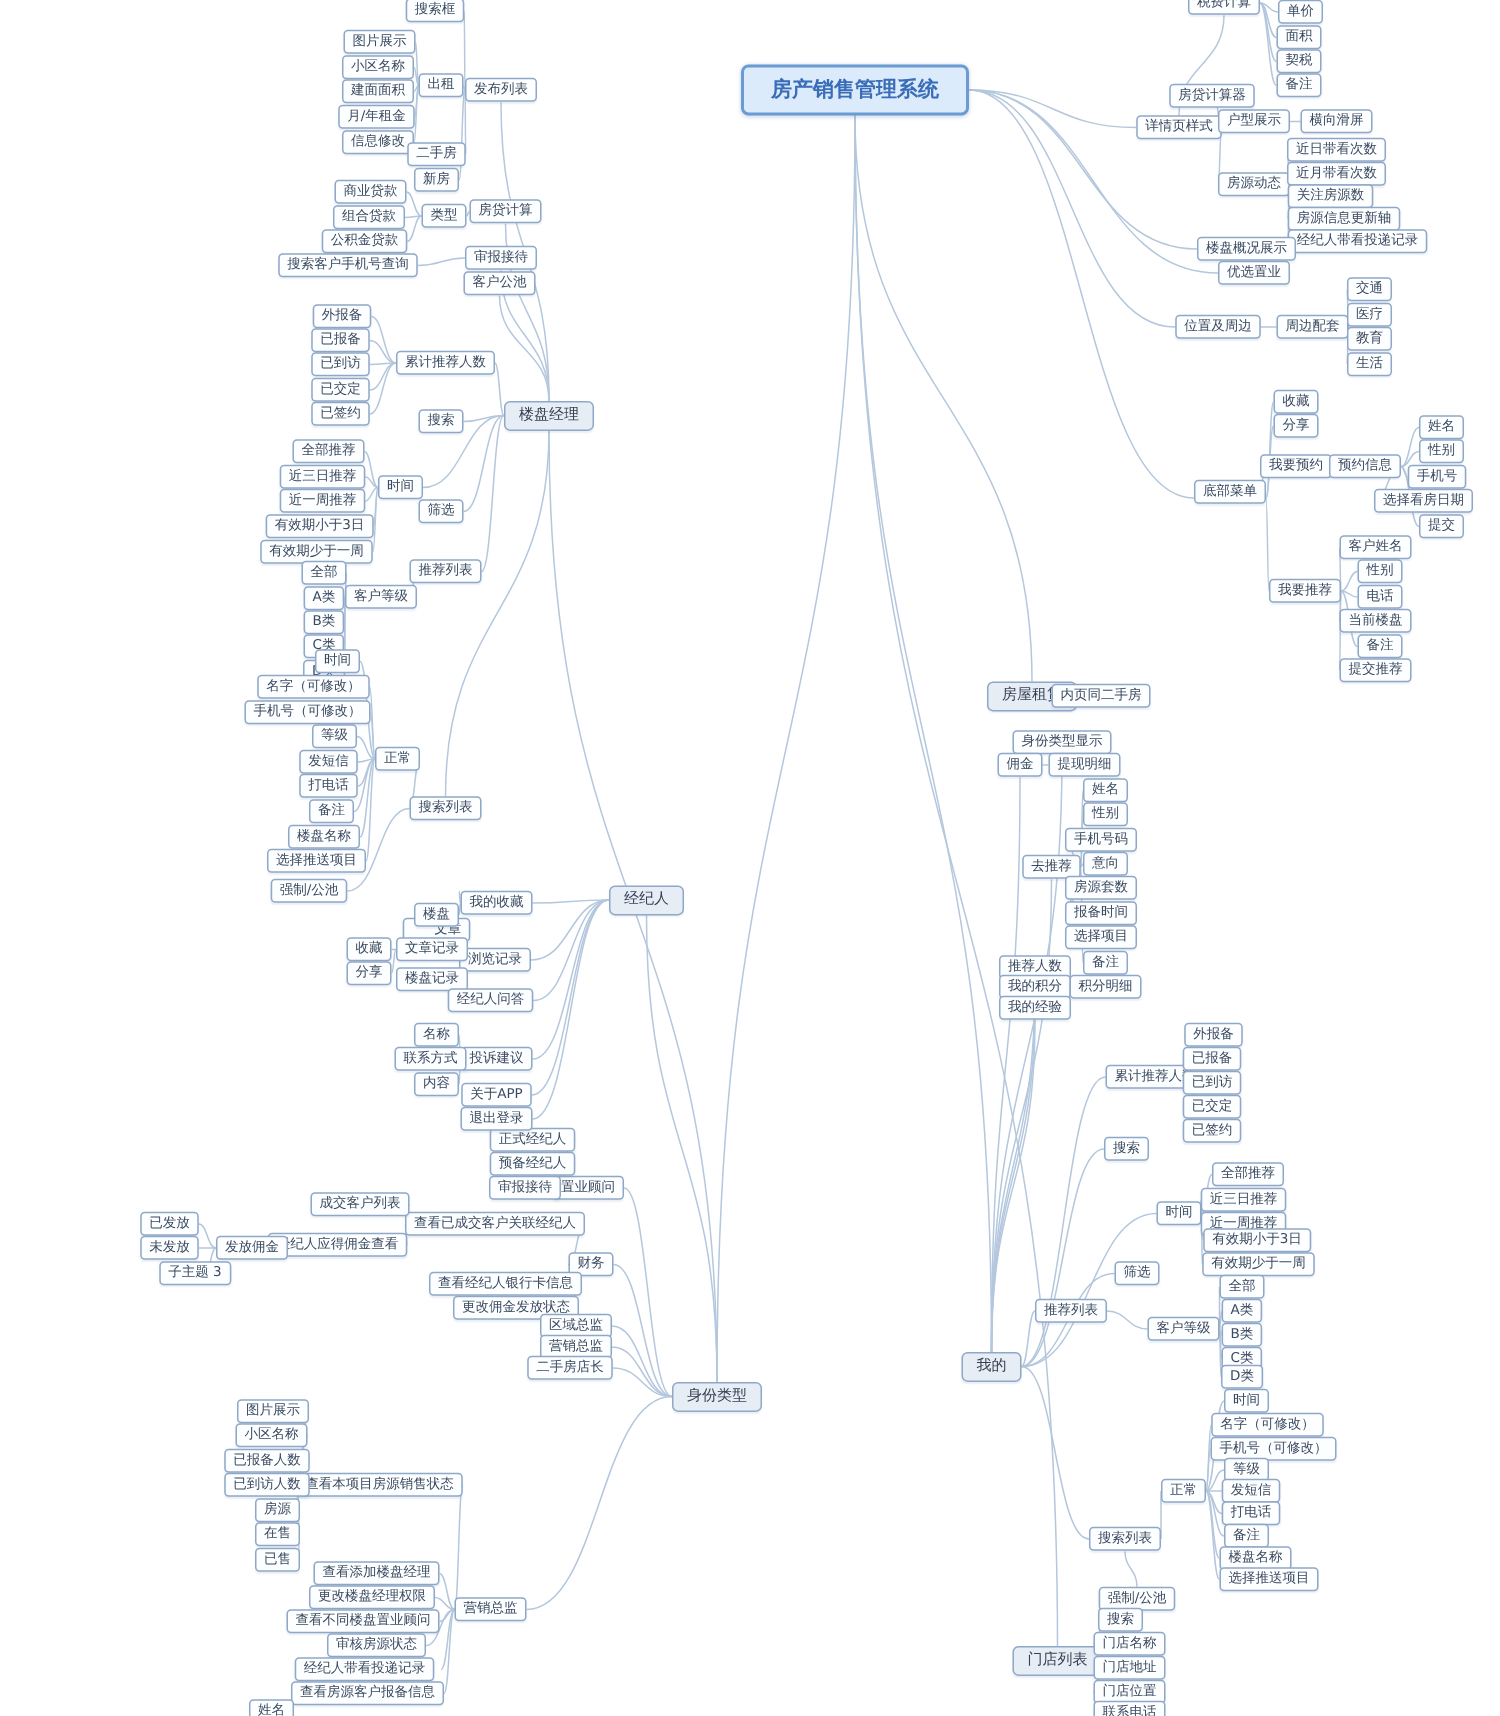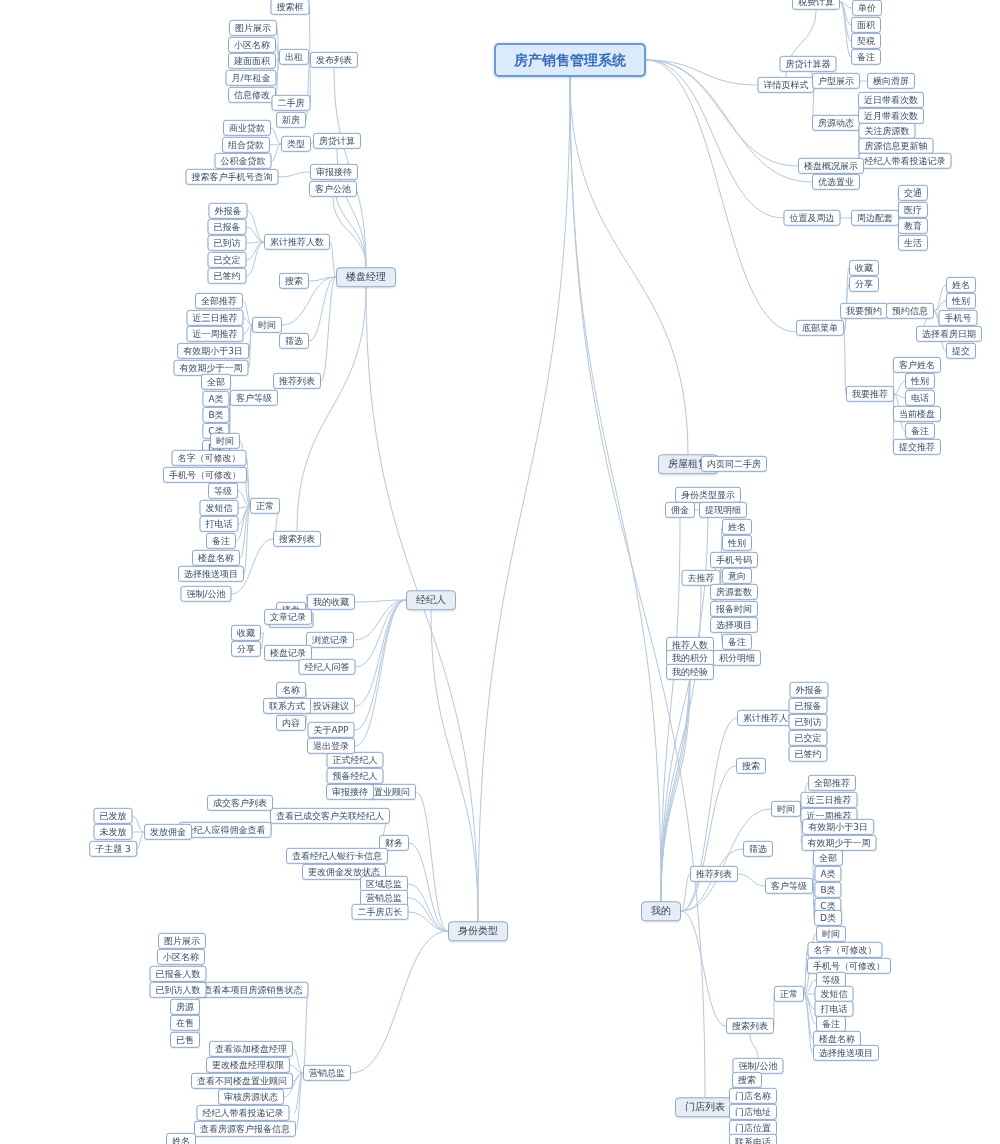--- a/index.html
+++ b/index.html
@@ -339,21 +339,21 @@
     <div class="node" style="left: 355px; top: 760px;">正式经纪人</div>
     <div class="node" style="left: 355px; top: 776px;">预备经纪人</div>
     <div class="node" style="left: 350px; top: 792px;">审报接待</div>
     <div class="node" style="left: 394px; top: 843px;">财务</div>
     <div class="node" style="left: 330px; top: 816px;">查看已成交客户关联经纪人</div>
     <div class="node" style="left: 240px; top: 803px;">成交客户列表</div>
     <div class="node" style="left: 225px; top: 830px;">经纪人应得佣金查看</div>
     <div class="node" style="left: 168px; top: 832px;">发放佣金</div>
     <div class="node" style="left: 113px; top: 816px;">已发放</div>
     <div class="node" style="left: 113px; top: 832px;">未发放</div>
-    <div class="node" style="left: 113px; top: 849px;">子主题 3</div>
+    <div class="node" style="left: 130px; top: 849px;">子主题 3</div>
     <div class="node" style="left: 337px; top: 856px;">查看经纪人银行卡信息</div>
     <div class="node" style="left: 344px; top: 872px;">更改佣金发放状态</div>
     <div class="node" style="left: 384px; top: 884px;">区域总监</div>
     <div class="node" style="left: 384px; top: 898px;">营销总监</div>
     <div class="node" style="left: 380px; top: 912px;">二手房店长</div>
     <div class="node" style="left: 327px; top: 1073px;">营销总监</div>
     <div class="node" style="left: 253px; top: 990px;">查看本项目房源销售状态</div>
     <div class="node" style="left: 182px; top: 941px;">图片展示</div>
     <div class="node" style="left: 181px; top: 957px;">小区名称</div>
     <div class="node" style="left: 178px; top: 974px;">已报备人数</div>
@@ -366,21 +366,21 @@
     <div class="node" style="left: 242px; top: 1081px;">查看不同楼盘置业顾问</div>
     <div class="node" style="left: 251px; top: 1097px;">审核房源状态</div>
     <div class="node" style="left: 243px; top: 1113px;">经纪人带看投递记录</div>
     <div class="node" style="left: 245px; top: 1129px;">查看房源客户报备信息</div>
     <div class="node" style="left: 181px; top: 1141px;">姓名</div>
     <div class="node hub" style="left: 431px; top: 600px;">经纪人</div>
     <div class="node" style="left: 331px; top: 602px;">我的收藏</div>
     <div class="node" style="left: 291px; top: 620px; padding-left: 20px;">文章</div>
     <div class="node" style="left: 291px; top: 610px;">楼盘</div>
     <div class="node" style="left: 330px; top: 640px;">浏览记录</div>
-    <div class="node" style="left: 288px; top: 617px; text-align: center;">文章记录</div>
+    <div class="node" style="left: 288px; top: 633px; text-align: center;">文章记录</div>
     <div class="node" style="left: 246px; top: 633px;">收藏</div>
     <div class="node" style="left: 246px; top: 649px;">分享</div>
     <div class="node" style="left: 288px; top: 653px;">楼盘记录</div>
     <div class="node" style="left: 327px; top: 667px;">经纪人问答</div>
     <div class="node" style="left: 331px; top: 706px;">投诉建议</div>
     <div class="node" style="left: 291px; top: 690px;">名称</div>
     <div class="node" style="left: 287px; top: 706px;">联系方式</div>
     <div class="node" style="left: 291px; top: 723px;">内容</div>
     <div class="node" style="left: 331px; top: 730px;">关于APP</div>
     <div class="node" style="left: 331px; top: 746px;">退出登录</div>

